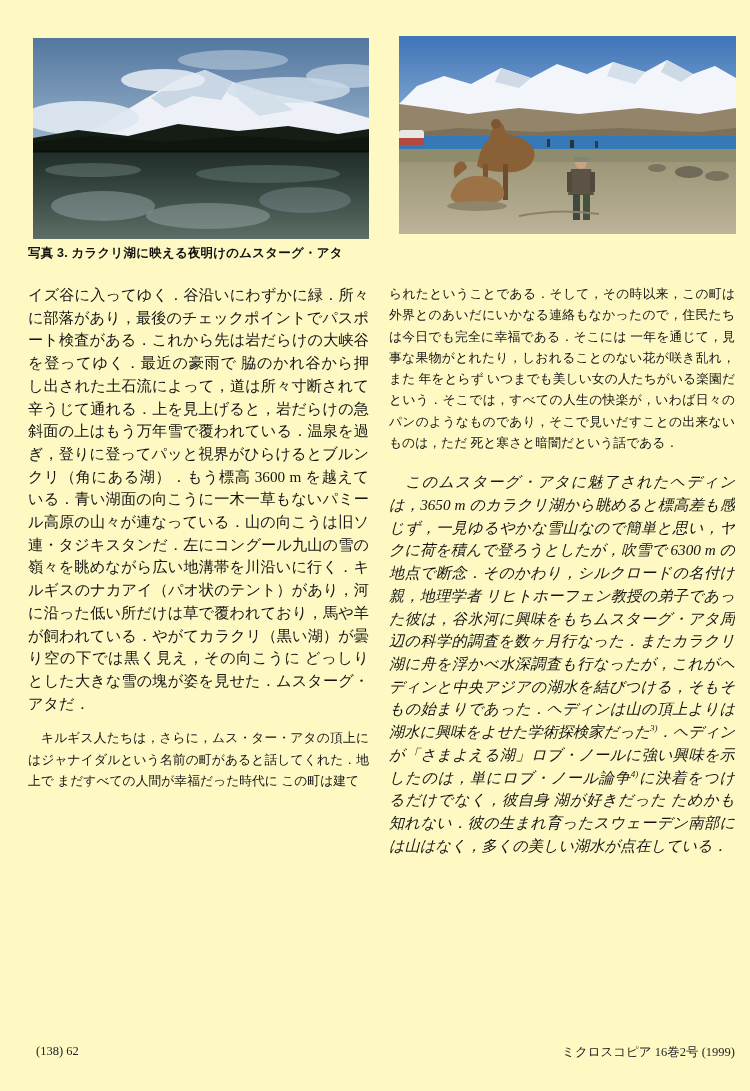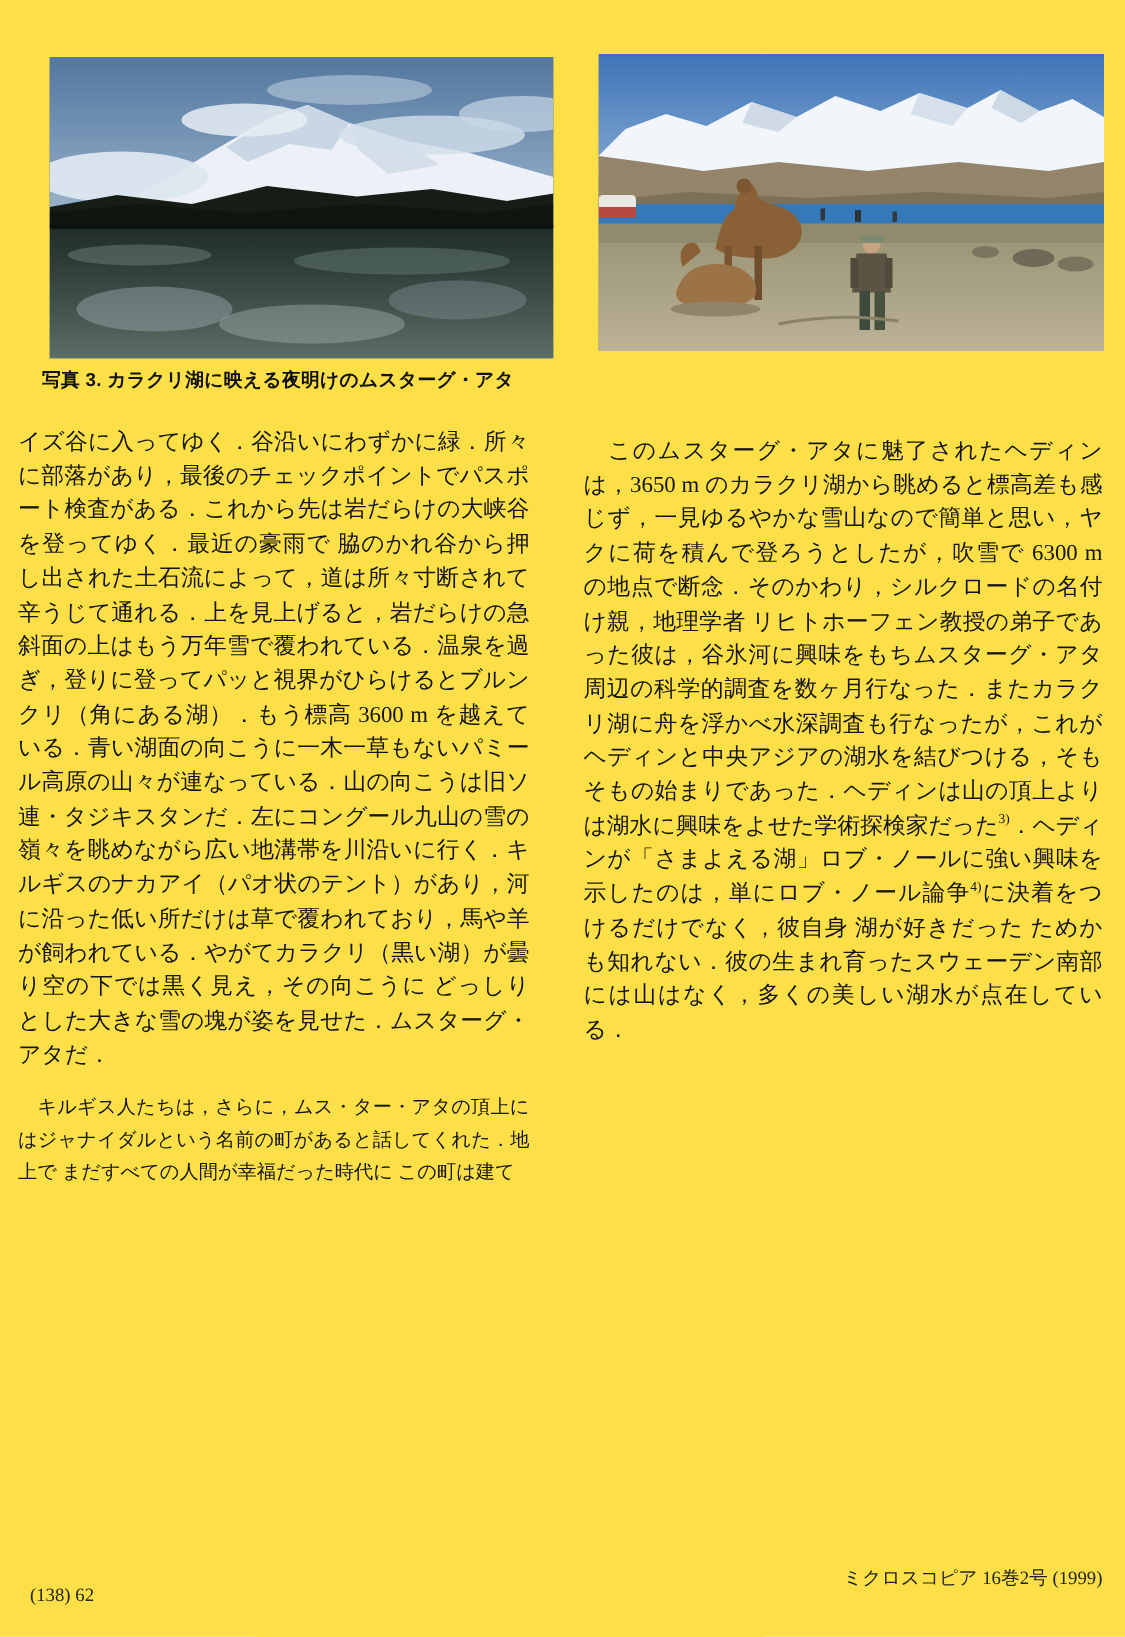--- a/index.html
+++ b/index.html
@@ -1,20 +1,20 @@
 <!DOCTYPE html>
 <html lang="ja"><head>
 <meta charset="utf-8">
 <style>
   html,body{margin:0;padding:0;}
   body{background:#e8e8e8;}
   .page{
     position:relative;
     width:750px;height:1091px;
-    background:#fde047;
+    background:#fef9c3;
     margin:0 auto;
     font-family:"Liberation Serif","DejaVu Serif",serif;
     color:#141414;
     overflow:hidden;
   }
   .photo{
     position:absolute;
     overflow:hidden;
     background:#888;
   }
@@ -34,46 +34,46 @@
   #caption-3{left:28px;}
   #caption-4{left:399px;}
   .column{
     position:absolute;
     top:284px;
     height:762px;
     overflow:hidden;
     text-align:justify;
     text-justify:inter-ideograph;
   }
-  #col-left{left:12px;width:341px;}
+  #col-left{left:28px;width:341px;}
   #col-right{left:389px;width:346px;}
   .body-text{
     margin:0;
     font-size:15.2px;
     line-height:22.7px;
   }
   .quote-text{
     margin:0;
     font-size:12.8px;
     line-height:21.3px;
   }
   .quote-gap{margin-top:13px;}
-  .para-gap{margin-top:6px;}
+  .para-gap{margin-top:17px;font-style:italic;}
   sup{
     font-size:9px;
     line-height:0;
     vertical-align:super;
   }
   .footer{
     position:absolute;
     top:1044px;
     font-size:12.5px;
     color:#222;
   }
-  #footer-left{left:20px;margin-top:12px;}
+  #footer-left{left:36px;}
   #footer-right{right:15px;}
 </style>
 </head>
 <body>
 
 <div class="page">
 
   <div class="photo" id="photo-3">
     <svg viewBox="0 0 336 201" preserveAspectRatio="none">
       <defs>
@@ -159,20 +159,21 @@
   </div>
 
   <div class="caption" id="caption-3">写真 3. カラクリ湖に映える夜明けのムスターグ・アタ</div>
 
   <div class="column" id="col-left">
     <p class="body-text">イズ谷に入ってゆく．谷沿いにわずかに緑．所々に部落があり，最後のチェックポイントでパスポート検査がある．これから先は岩だらけの大峡谷を登ってゆく．最近の豪雨で 脇のかれ谷から押し出された土石流によって，道は所々寸断されて辛うじて通れる．上を見上げると，岩だらけの急斜面の上はもう万年雪で覆われている．温泉を過ぎ，登りに登ってパッと視界がひらけるとブルンクリ（角にある湖）．もう標高 3600 m を越えている．青い湖面の向こうに一木一草もないパミール高原の山々が連なっている．山の向こうは旧ソ連・タジキスタンだ．左にコングール九山の雪の嶺々を眺めながら広い地溝帯を川沿いに行く．キルギスのナカアイ（パオ状のテント）があり，河に沿った低い所だけは草で覆われており，馬や羊が飼われている．やがてカラクリ（黒い湖）が曇り空の下では黒く見え，その向こうに どっしりとした大きな雪の塊が姿を見せた．ムスターグ・アタだ．</p>
     <p class="quote-text quote-gap">　キルギス人たちは，さらに，ムス・ター・アタの頂上にはジャナイダルという名前の町があると話してくれた．地上で まだすべての人間が幸福だった時代に この町は建て</p>
   </div>
 
   <div class="column" id="col-right">
+    <p class="quote-text">られたということである．そして，その時以来，この町は外界とのあいだにいかなる連絡もなかったので，住民たちは今日でも完全に幸福である．そこには 一年を通じて，見事な果物がとれたり，しおれることのない花が咲き乱れ，また 年をとらず いつまでも美しい女の人たちがいる楽園だという．そこでは，すべての人生の快楽が，いわば日々のパンのようなものであり，そこで見いだすことの出来ないものは，ただ 死と寒さと暗闇だという話である．</p>
     <p class="body-text para-gap"><span>　このムスターグ・アタに魅了されたヘディンは，3650 m のカラクリ湖から眺めると標高差も感じず，一見ゆるやかな雪山なので簡単と思い，ヤクに荷を積んで登ろうとしたが，吹雪で 6300 m の地点で断念．そのかわり，シルクロードの名付け親，地理学者 リヒトホーフェン教授の弟子であった彼は，谷氷河に興味をもちムスターグ・アタ周辺の科学的調査を数ヶ月行なった．またカラクリ湖に舟を浮かべ水深調査も行なったが，これがヘディンと中央アジアの湖水を結びつける，そもそもの始まりであった．ヘディンは山の頂上よりは湖水に興味をよせた学術探検家だった</span><sup>3)</sup><span>．ヘディンが「さまよえる湖」ロブ・ノールに強い興味を示したのは，単にロブ・ノール論争</span><sup>4)</sup><span>に決着をつけるだけでなく，彼自身 湖が好きだった ためかも知れない．彼の生まれ育ったスウェーデン南部には山はなく，多くの美しい湖水が点在している．</span></p>
 
   </div>
 
   <div class="footer" id="footer-left">(138) 62</div>
   <div class="footer" id="footer-right">ミクロスコピア 16巻2号 (1999)</div>
 
 </div>
 
 </body></html>

